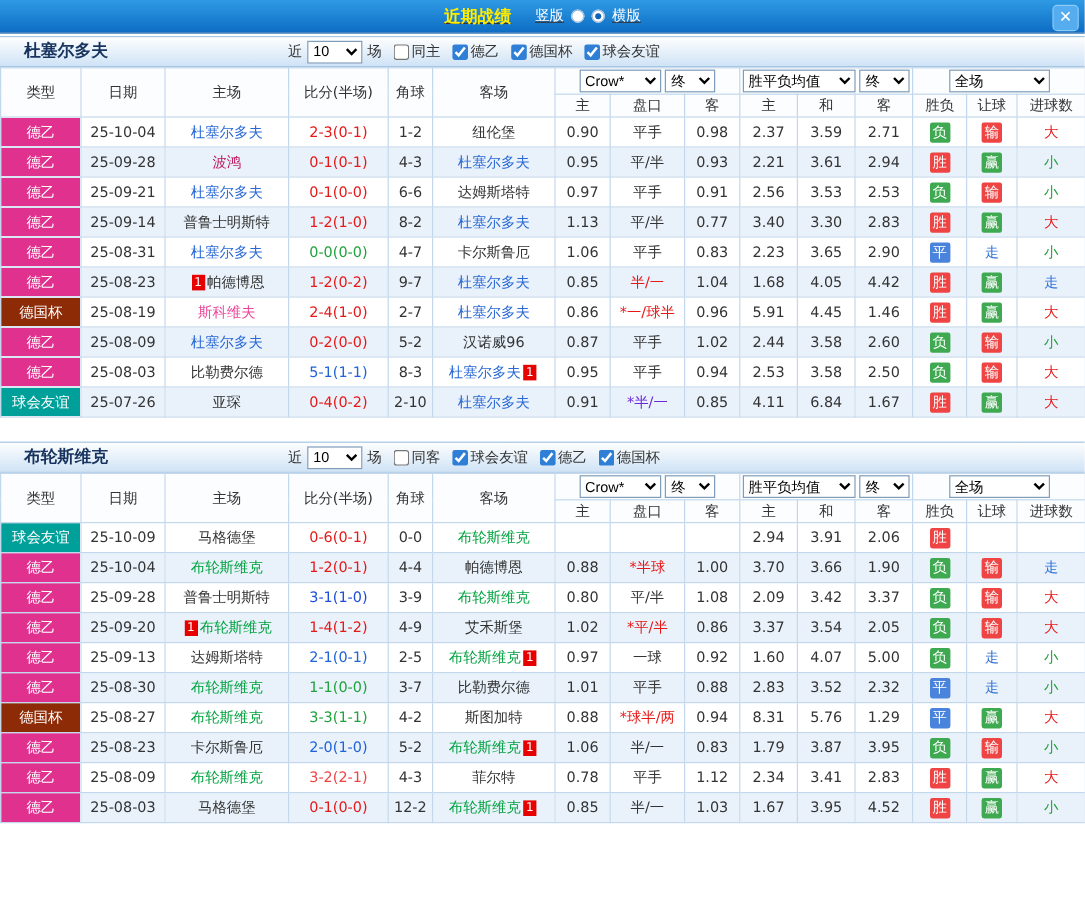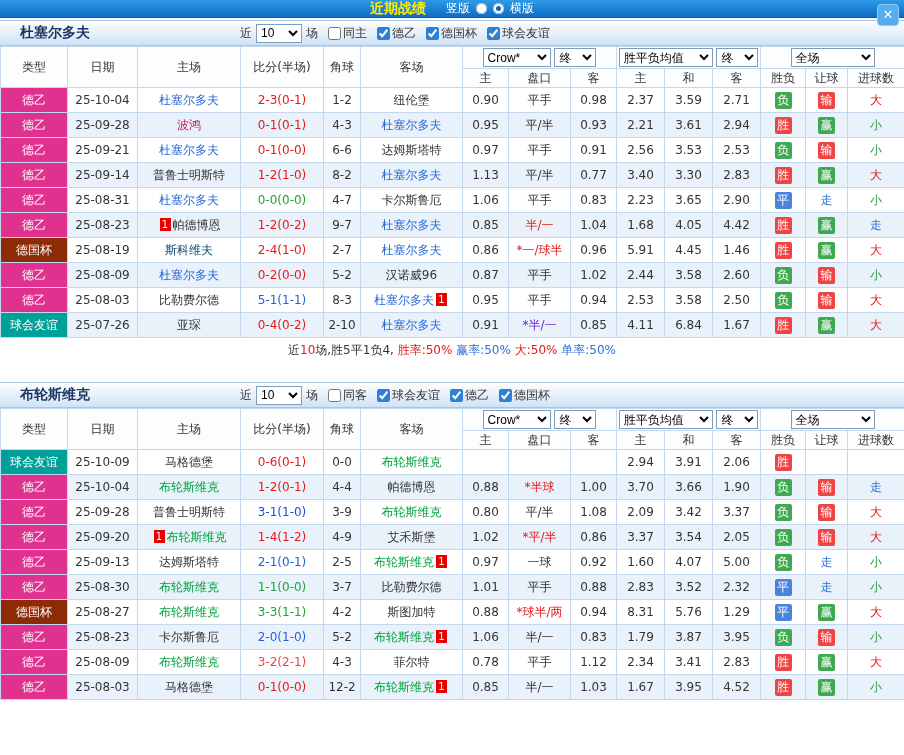--- a/index.html
+++ b/index.html
@@ -3,23 +3,24 @@
 <meta charset="utf-8">
 <style>
   * { box-sizing: border-box; }
   html,body { margin:0; padding:0; }
   body {
     width:904px; height:755px; overflow:hidden; background:#fff;
     font-family:"DejaVu Sans","Liberation Sans",sans-serif; font-size:12px; color:#333;
   }
   
   .titlebar {
-    height:18px; background:linear-gradient(#2f9ae4,#0d6dc4);
+    height:28px; background:linear-gradient(#2f9ae4,#0d6dc4);
     display:flex; justify-content:center; align-items:center; position:relative;
     border-bottom:1px solid #0a5ca8;
+    text-decoration:underline;
   }
   .titlegroup { display:flex; align-items:center; gap:6px; }
   .title { color:#ffeb00; font-weight:bold; font-size:14px; margin-right:14px; }
   .vlabel { color:#fff; font-size:12px; }
   .radio {
     width:11px; height:11px; border-radius:50%; background:#fff; display:inline-block;
     position:relative; box-shadow:inset 0 0 0 1px #9bbdda; cursor:pointer;
   }
   .radio.checked::after {
     content:""; position:absolute; left:3px; top:3px; width:5px; height:5px;
@@ -260,21 +261,21 @@
     <td>1.68</td>
     <td>4.05</td>
     <td>4.42</td>
     <td><span class="badge" style="background:#EE4444">胜</span></td>
     <td><span class="badge" style="background:#3FA952">赢</span></td>
     <td><span style="color:#2E6FD8">走</span></td>
   </tr>
           <tr class="">
     <td class="comp" style="background:#8D2B06">德国杯</td>
     <td>25-08-19</td>
-    <td><span class="teamlink" style="color:#0c4a6e">斯科维夫</span></td>
+    <td><span class="teamlink" style="color:#ec4899">斯科维夫</span></td>
     <td><span style="color:#E71818">2-4(1-0)</span></td>
     <td>2-7</td>
     <td><span class="teamlink" style="color:#2A69D5">杜塞尔多夫</span></td>
     <td>0.86</td>
     <td><span style="color:#E71818">*一/球半</span></td>
     <td>0.96</td>
     <td>5.91</td>
     <td>4.45</td>
     <td>1.46</td>
     <td><span class="badge" style="background:#EE4444">胜</span></td>
@@ -327,21 +328,20 @@
     <td>0.85</td>
     <td>4.11</td>
     <td>6.84</td>
     <td>1.67</td>
     <td><span class="badge" style="background:#EE4444">胜</span></td>
     <td><span class="badge" style="background:#3FA952">赢</span></td>
     <td><span style="color:#E71818">大</span></td>
   </tr>
         </tbody>
     </table>
-    <div class="summary"><span style="color:#333333">近</span><span style="color:#E71818">10</span><span style="color:#333333">场,胜5平1负4,</span><span style="color:#E71818"> 胜率:50%</span><span style="color:#2E6FD8"> 赢率:50%</span><span style="color:#E71818"> 大:50%</span><span style="color:#2E6FD8"> 单率:50%</span></div>
   </div>
     <div class="section">
     <div class="teambar">
       <span class="teamname">布轮斯维克</span>
       <span class="filters">
         <span>近</span>
         <select class="sel sel-count"><option>10</option></select>
         <span>场</span>
         <label>
             <input type="checkbox" style="">

